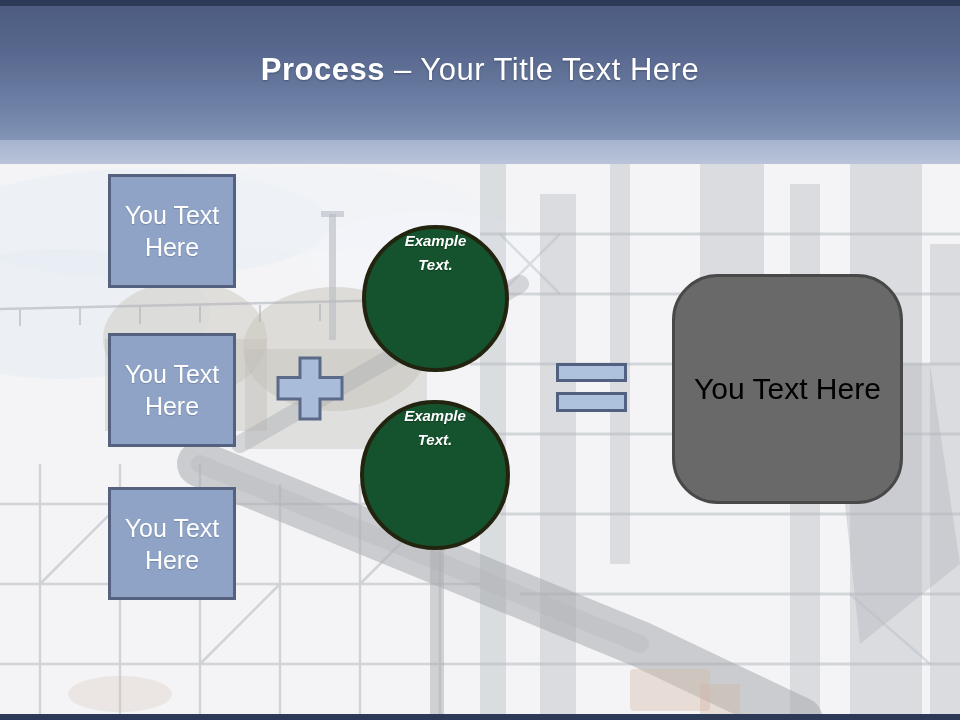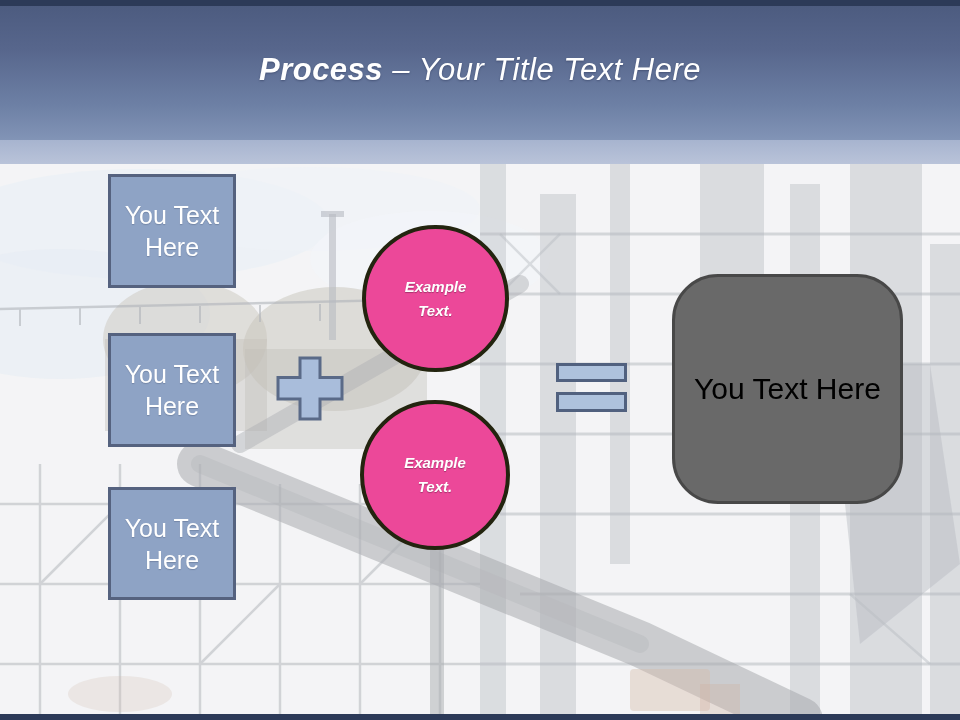--- a/index.html
+++ b/index.html
@@ -20,21 +20,20 @@
     background:linear-gradient(180deg,#4b5a7e 0%, #57668c 35%, #6d80a5 75%, #8294b6 100%);
   }
   .header-strip {
     position:absolute; top:140px; left:0; width:960px; height:24px; z-index:3;
     background:linear-gradient(180deg,#a7b4cf 0%, #b9c3d9 100%);
   }
   .slide-title {
     position:absolute; top:52px; left:0; width:960px; z-index:4;
     text-align:center; color:#ffffff; font-size:31px; letter-spacing:.5px;
     text-shadow:0 1px 2px rgba(20,30,60,.35);
-    font-style:italic;
   }
   .slide-title .em { font-weight:bold; }
 
   
   .photo { position:absolute; top:164px; left:0; width:960px; height:556px; z-index:1; }
 
   
   .step-box {
     position:absolute; left:108px; width:128px; z-index:5;
     background:#8ea3c5; border:3px solid #55627f;
@@ -50,22 +49,22 @@
   .plus-wrap { position:absolute; left:276px; top:356px; z-index:5; }
   .equals-wrap { position:absolute; left:556px; top:363px; z-index:5; }
   .equals-bar {
     width:71px; height:19px; background:#aec2dd; border:3px solid #51617f;
   }
   .equals-bar + .equals-bar { margin-top:10px; height:20px; }
 
   
   .example-circle {
     position:absolute; z-index:4; border-radius:50%;
-    background:#ec4899; border:4px solid #23240f;
-    display:flex; align-items:center; justify-content:center; text-align:center;
+    background:#14532d; border:4px solid #23240f;
+    display:flex; justify-content:center; text-align:center;
     color:#ffffff; font-weight:bold; font-style:italic; font-size:15px; line-height:1.6;
     text-shadow:0 1px 1px rgba(0,0,0,.3);
   }
   .circle-1 { left:362px; top:225px; width:147px; height:147px; }
   .circle-2 { left:360px; top:400px; width:150px; height:150px; }
   .example-circle .inner { width:84px; }
 
   
   .result-box {
     position:absolute; left:672px; top:274px; width:231px; height:230px; z-index:5;

